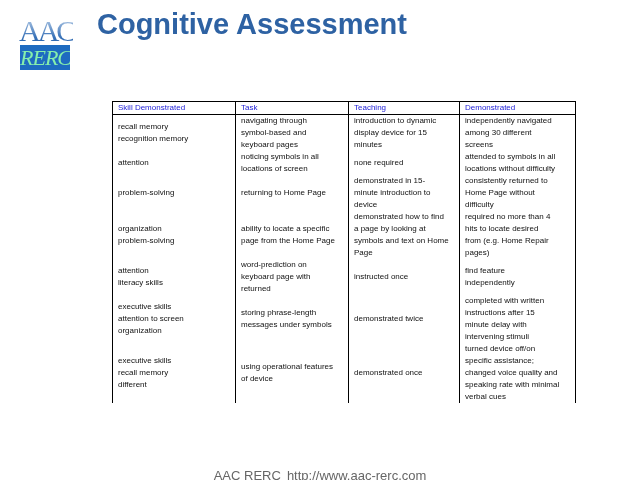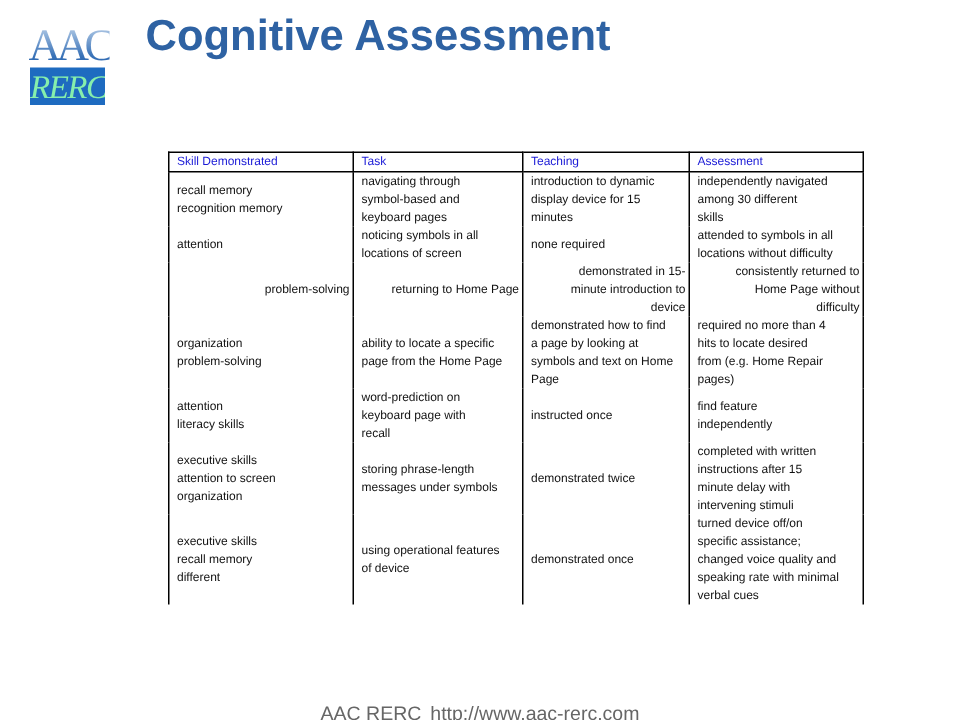--- a/index.html
+++ b/index.html
@@ -105,21 +105,21 @@
     .skills-table td {
       border-left: 1px solid #000000;
       border-right: 1px solid #000000;
       padding: 0 2px 0 5px;
       vertical-align: middle;
       text-align: left;
     }
     .skills-table td span.line { display: block; }
     .skills-table tr.r1 td { height: 36px; }
     .skills-table tr.r2 td { height: 24px; }
-    .skills-table tr.r3 td { height: 36px; text-align: right; }
+    .skills-table tr.r3 td { height: 36px; }
     .skills-table tr.r4 td { height: 48px; }
     .skills-table tr.r5 td { height: 36px; }
     .skills-table tr.r6 td { height: 48px; }
     .skills-table tr.r7 td { height: 60px; }
 
     
     .footer {
       position: absolute;
       left: 0;
       top: 468px;
@@ -150,21 +150,21 @@
       <col class="c1">
         <col class="c2">
         <col class="c3">
         <col class="c4">
     </colgroup>
     <thead>
       <tr>
         <th>Skill Demonstrated</th>
         <th>Task</th>
         <th>Teaching</th>
-        <th>Assessment</th>
+        <th>Demonstrated</th>
       </tr>
     </thead>
     <tbody>
 
       <tr class="r1">
         <td>
           <span class="line">recall memory</span>
           <span class="line">recognition memory</span>
         </td>
         <td>
@@ -173,21 +173,21 @@
           <span class="line">keyboard pages</span>
         </td>
         <td>
           <span class="line">introduction to dynamic</span>
           <span class="line">display device for 15</span>
           <span class="line">minutes</span>
         </td>
         <td>
           <span class="line">independently navigated</span>
           <span class="line">among 30 different</span>
-          <span class="line">skills</span>
+          <span class="line">screens</span>
         </td>
       </tr>
 
       <tr class="r2">
         <td>
           <span class="line">attention</span>
         </td>
         <td>
           <span class="line">noticing symbols in all</span>
           <span class="line">locations of screen</span>
@@ -244,21 +244,21 @@
       </tr>
 
       <tr class="r5">
         <td>
           <span class="line">attention</span>
           <span class="line">literacy skills</span>
         </td>
         <td>
           <span class="line">word-prediction on</span>
           <span class="line">keyboard page with</span>
-          <span class="line">recall</span>
+          <span class="line">returned</span>
         </td>
         <td>
           <span class="line">instructed once</span>
         </td>
         <td>
           <span class="line">find feature</span>
           <span class="line">independently</span>
         </td>
       </tr>
 

